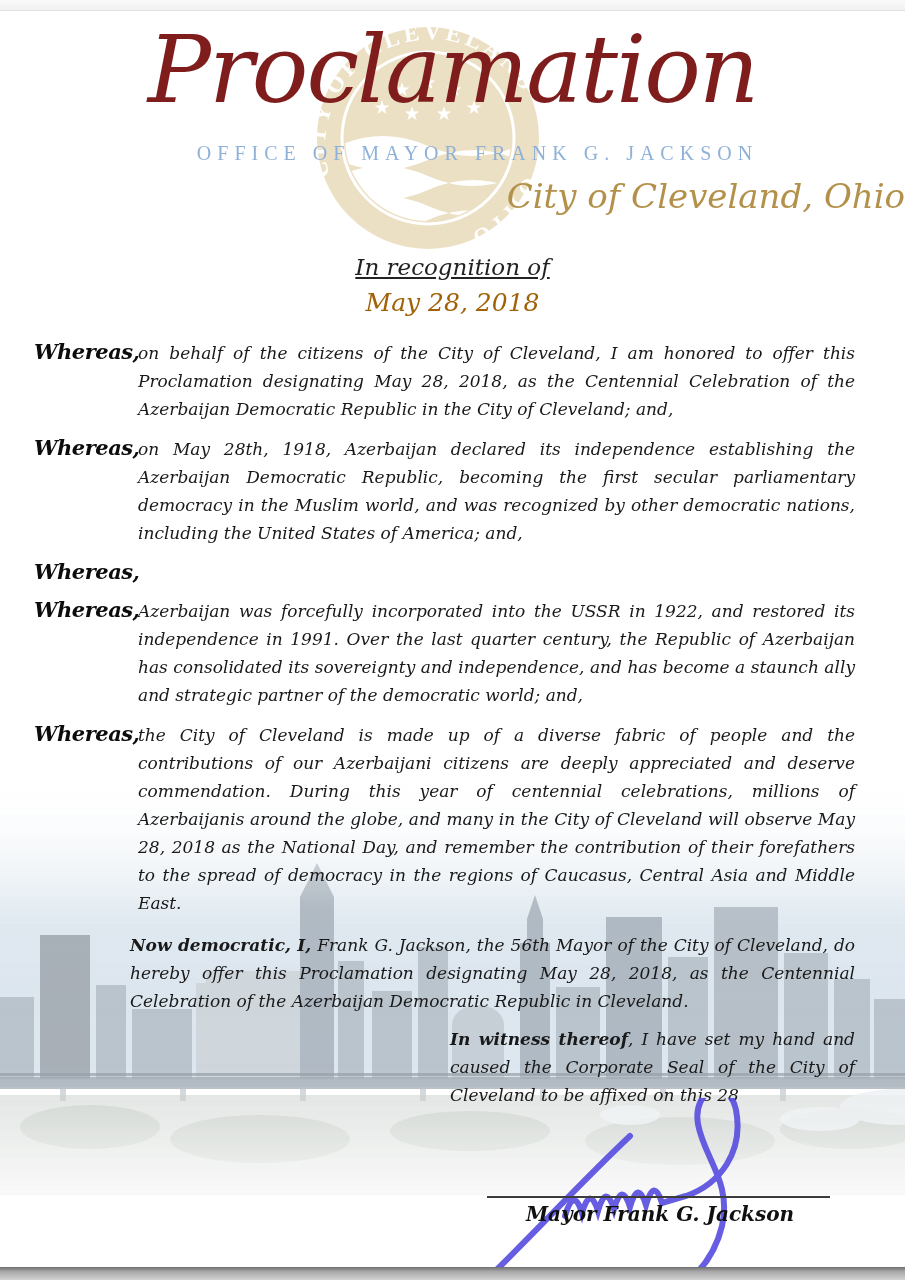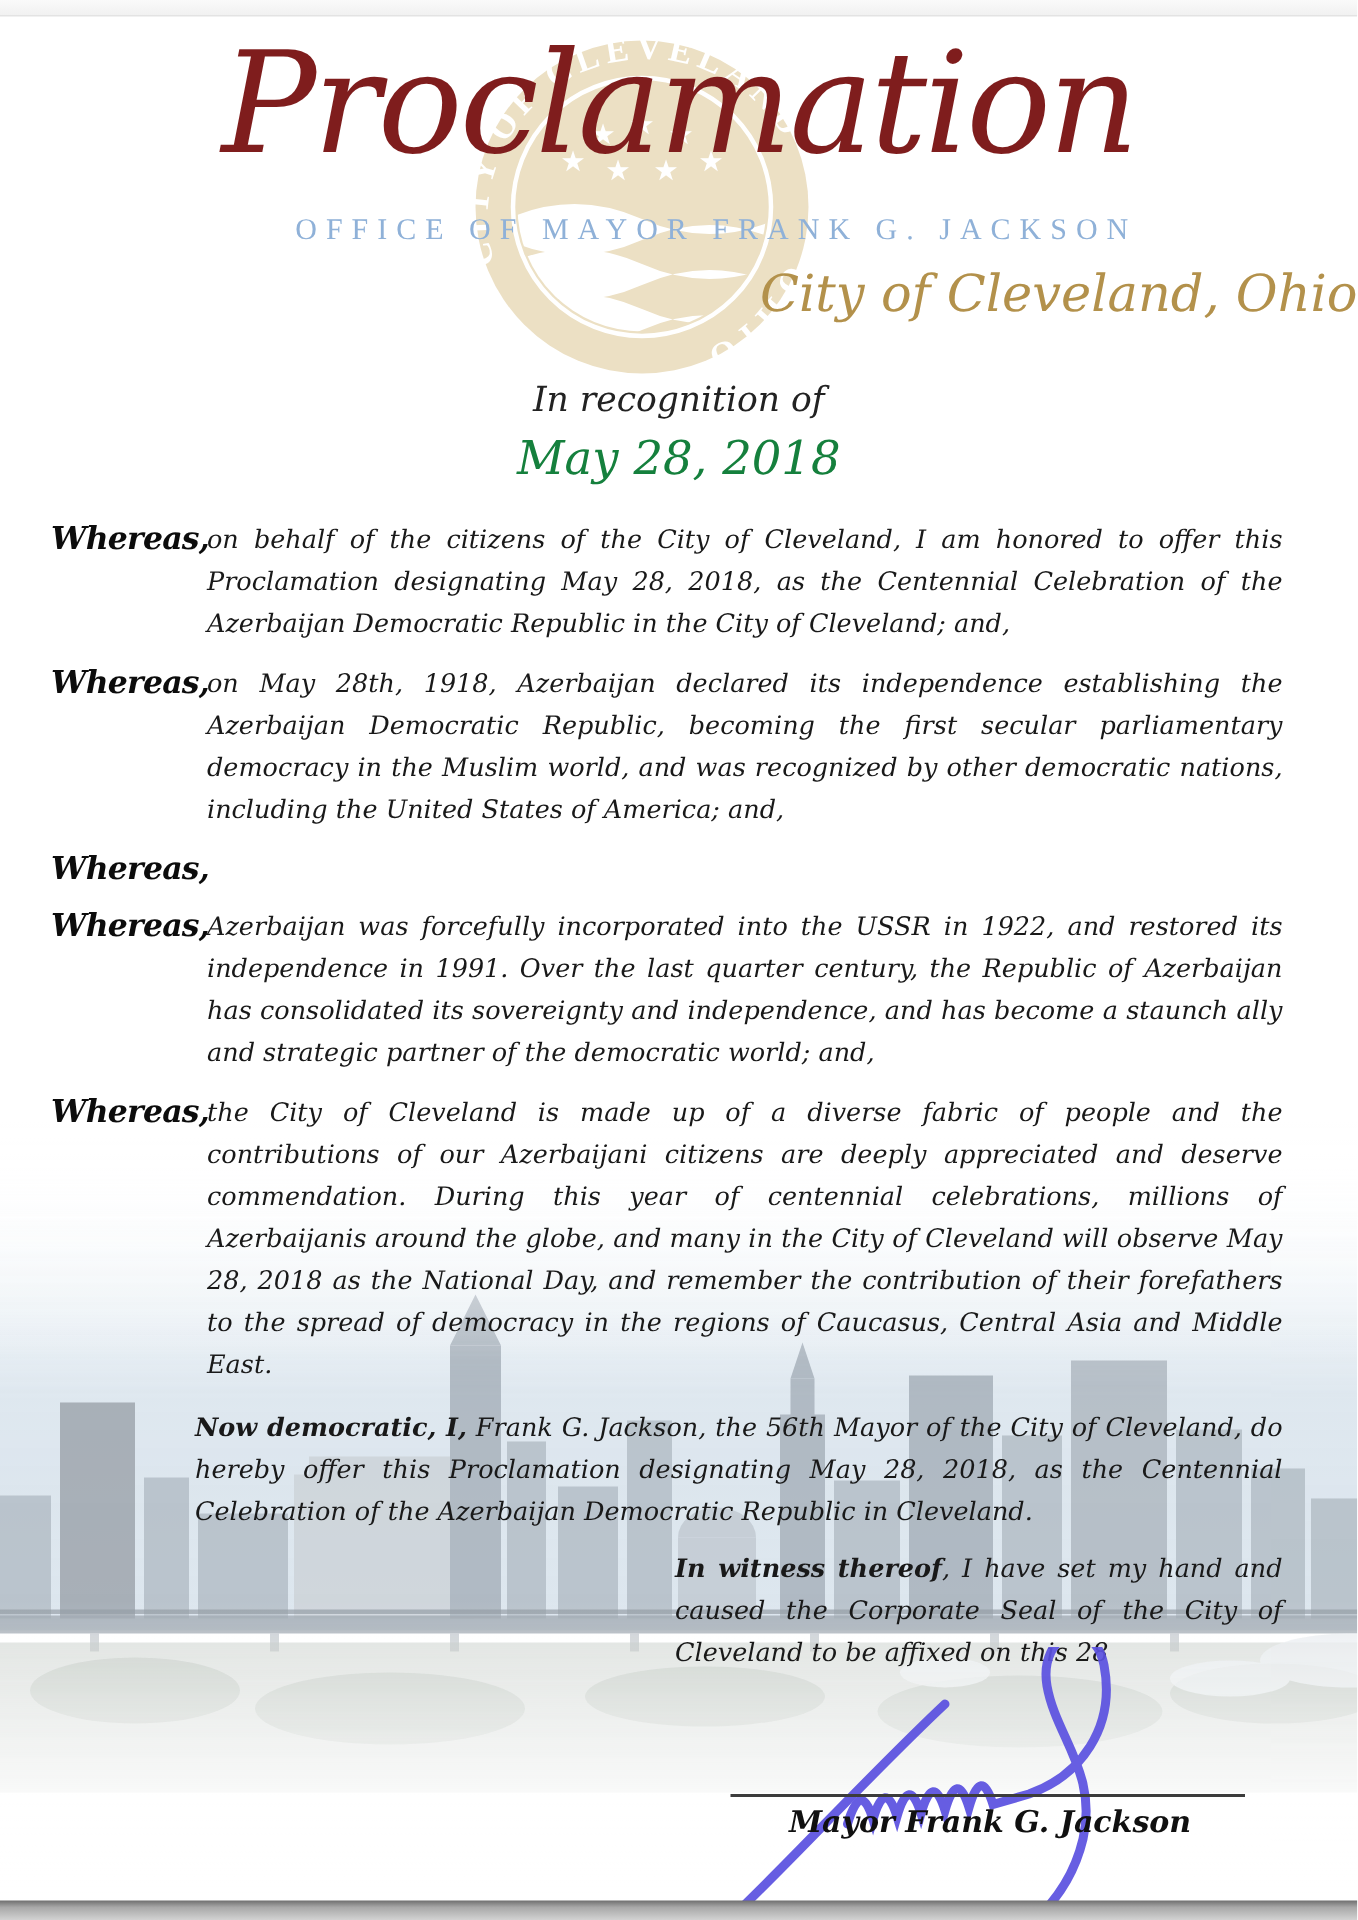--- a/index.html
+++ b/index.html
@@ -15,24 +15,24 @@
   header{position:relative;height:250px;z-index:2;}
   .seal{position:absolute;left:316px;top:26px;width:224px;height:224px;z-index:0;}
   .proc{position:absolute;top:18px;left:0;width:100%;margin:0;text-align:center;z-index:1;
         font-style:italic;font-weight:400;font-size:94px;line-height:1.1;color:#7f1d1d;
         letter-spacing:-2px;}
   .office{position:absolute;top:142px;left:0;width:100%;text-align:center;z-index:1;
         font-family:"Liberation Serif", serif;font-size:20px;letter-spacing:6px;color:#8fb1d8;padding-left:25px;}
   .cityline{position:absolute;top:176px;left:0;width:100%;text-align:right;z-index:1;
         font-style:italic;font-size:34px;color:#b3914b;}
   
-  .recognition{position:relative;z-index:2;text-align:center;font-style:italic;font-size:23px;color:#222;margin-top:4px;}
+  .recognition{position:relative;z-index:2;text-align:center;font-style:italic;font-size:23px;color:#222;margin-top:4px;text-decoration:underline;}
   .main-title{position:relative;z-index:2;text-align:center;font-style:italic;font-weight:500;
         font-size:40px;line-height:1.18;margin:6px 40px 0;color:#101010;}
-  .dateline{position:relative;z-index:2;text-align:center;font-style:italic;font-size:31px;margin-top:8px;color:#15803d;}
+  .dateline{position:relative;z-index:2;text-align:center;font-style:italic;font-size:25px;margin-top:8px;color:#a16207;}
   
   .paras{position:relative;z-index:2;margin-top:22px;}
   .para{display:grid;grid-template-columns:96px 1fr;column-gap:8px;margin:0 50px 12px 34px;}
   .wlabel{font-style:italic;font-weight:bold;font-size:21px;line-height:26px;color:#0c0c0c;letter-spacing:-0.5px;}
   .wtext{font-style:italic;font-size:17px;line-height:28px;text-align:justify;color:#191919;}
   .therefore{margin:14px 50px 0 130px;font-style:italic;font-size:17px;line-height:28px;
         text-align:justify;color:#191919;position:relative;z-index:2;}
   .witness{margin:10px 50px 0 450px;font-style:italic;font-size:17px;line-height:28px;
         text-align:justify;color:#191919;position:relative;z-index:2;}
   .lead{font-weight:bold;font-style:italic;}

